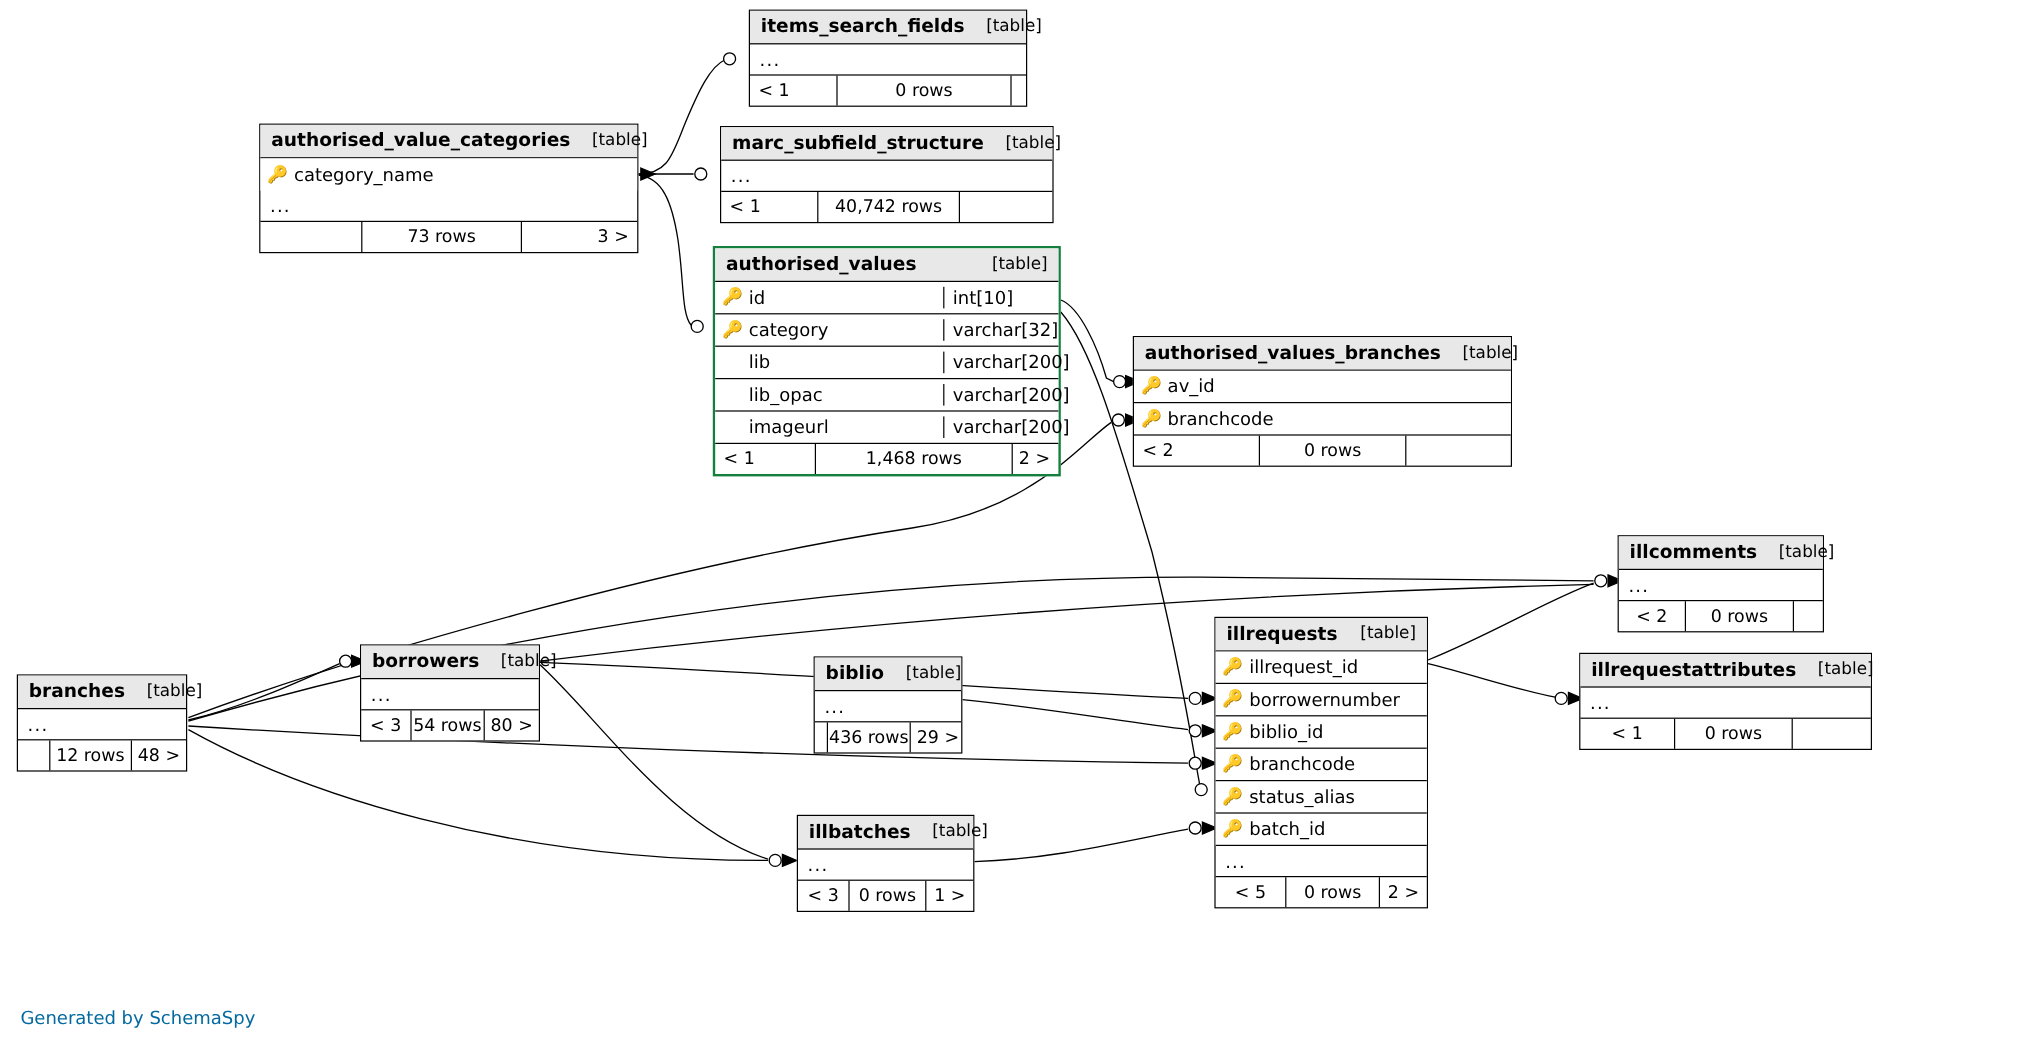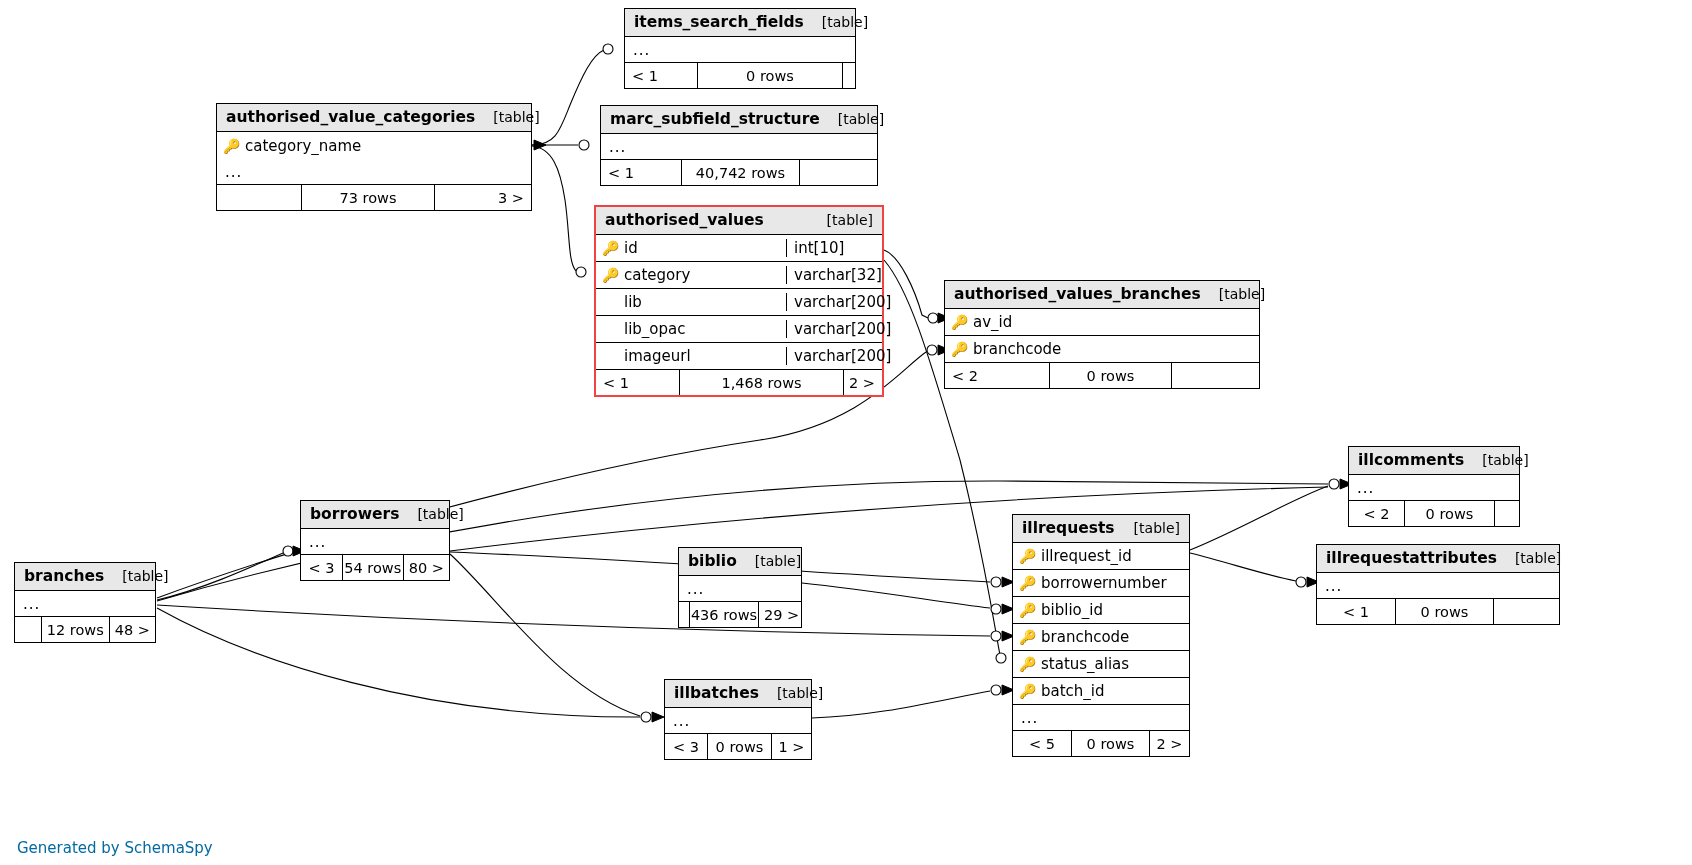--- a/index.html
+++ b/index.html
@@ -29,21 +29,21 @@
   }
   .table-box {
     position: absolute;
     border: 1px solid #000;
     background: #ffffff;
     box-sizing: border-box;
     font-size: 15px;
     color: #000;
   }
   .table-box.focus {
-    border: 2px solid #ef4444;
+    border: 2px solid #15803d;
   }
   .tbl-header {
     display: flex;
     align-items: center;
     justify-content: space-between;
     background: #e8e8e8;
     border-bottom: 1px solid #000;
     padding: 4px 9px 5px 9px;
     box-sizing: border-box;
   }
@@ -348,21 +348,21 @@
       <span class="tbl-tag">[table]</span>
     </div>
     <div class="ellipsis-row">...</div>
     <div class="footer-row">
       <div class="footer-cell" style="width:55px;">&lt; 2</div>
       <div class="footer-cell" style="width:90px;">0 rows</div>
       <div class="footer-cell" style="flex:1 1 auto;"></div>
     </div>
   </div>
 
-  <div class="table-box" style="left:300px; top:500px; width:150px;">
+  <div class="table-box" style="left:300px; top:537px; width:150px;">
     <div class="tbl-header">
       <span class="tbl-name">borrowers</span>
       <span class="tbl-tag">[table]</span>
     </div>
     <div class="ellipsis-row">...</div>
     <div class="footer-row">
       <div class="footer-cell" style="width:45px;">&lt; 3</div>
       <div class="footer-cell" style="width:61px;">54 rows</div>
       <div class="footer-cell" style="flex:1 1 auto;">80 &gt;</div>
     </div>

